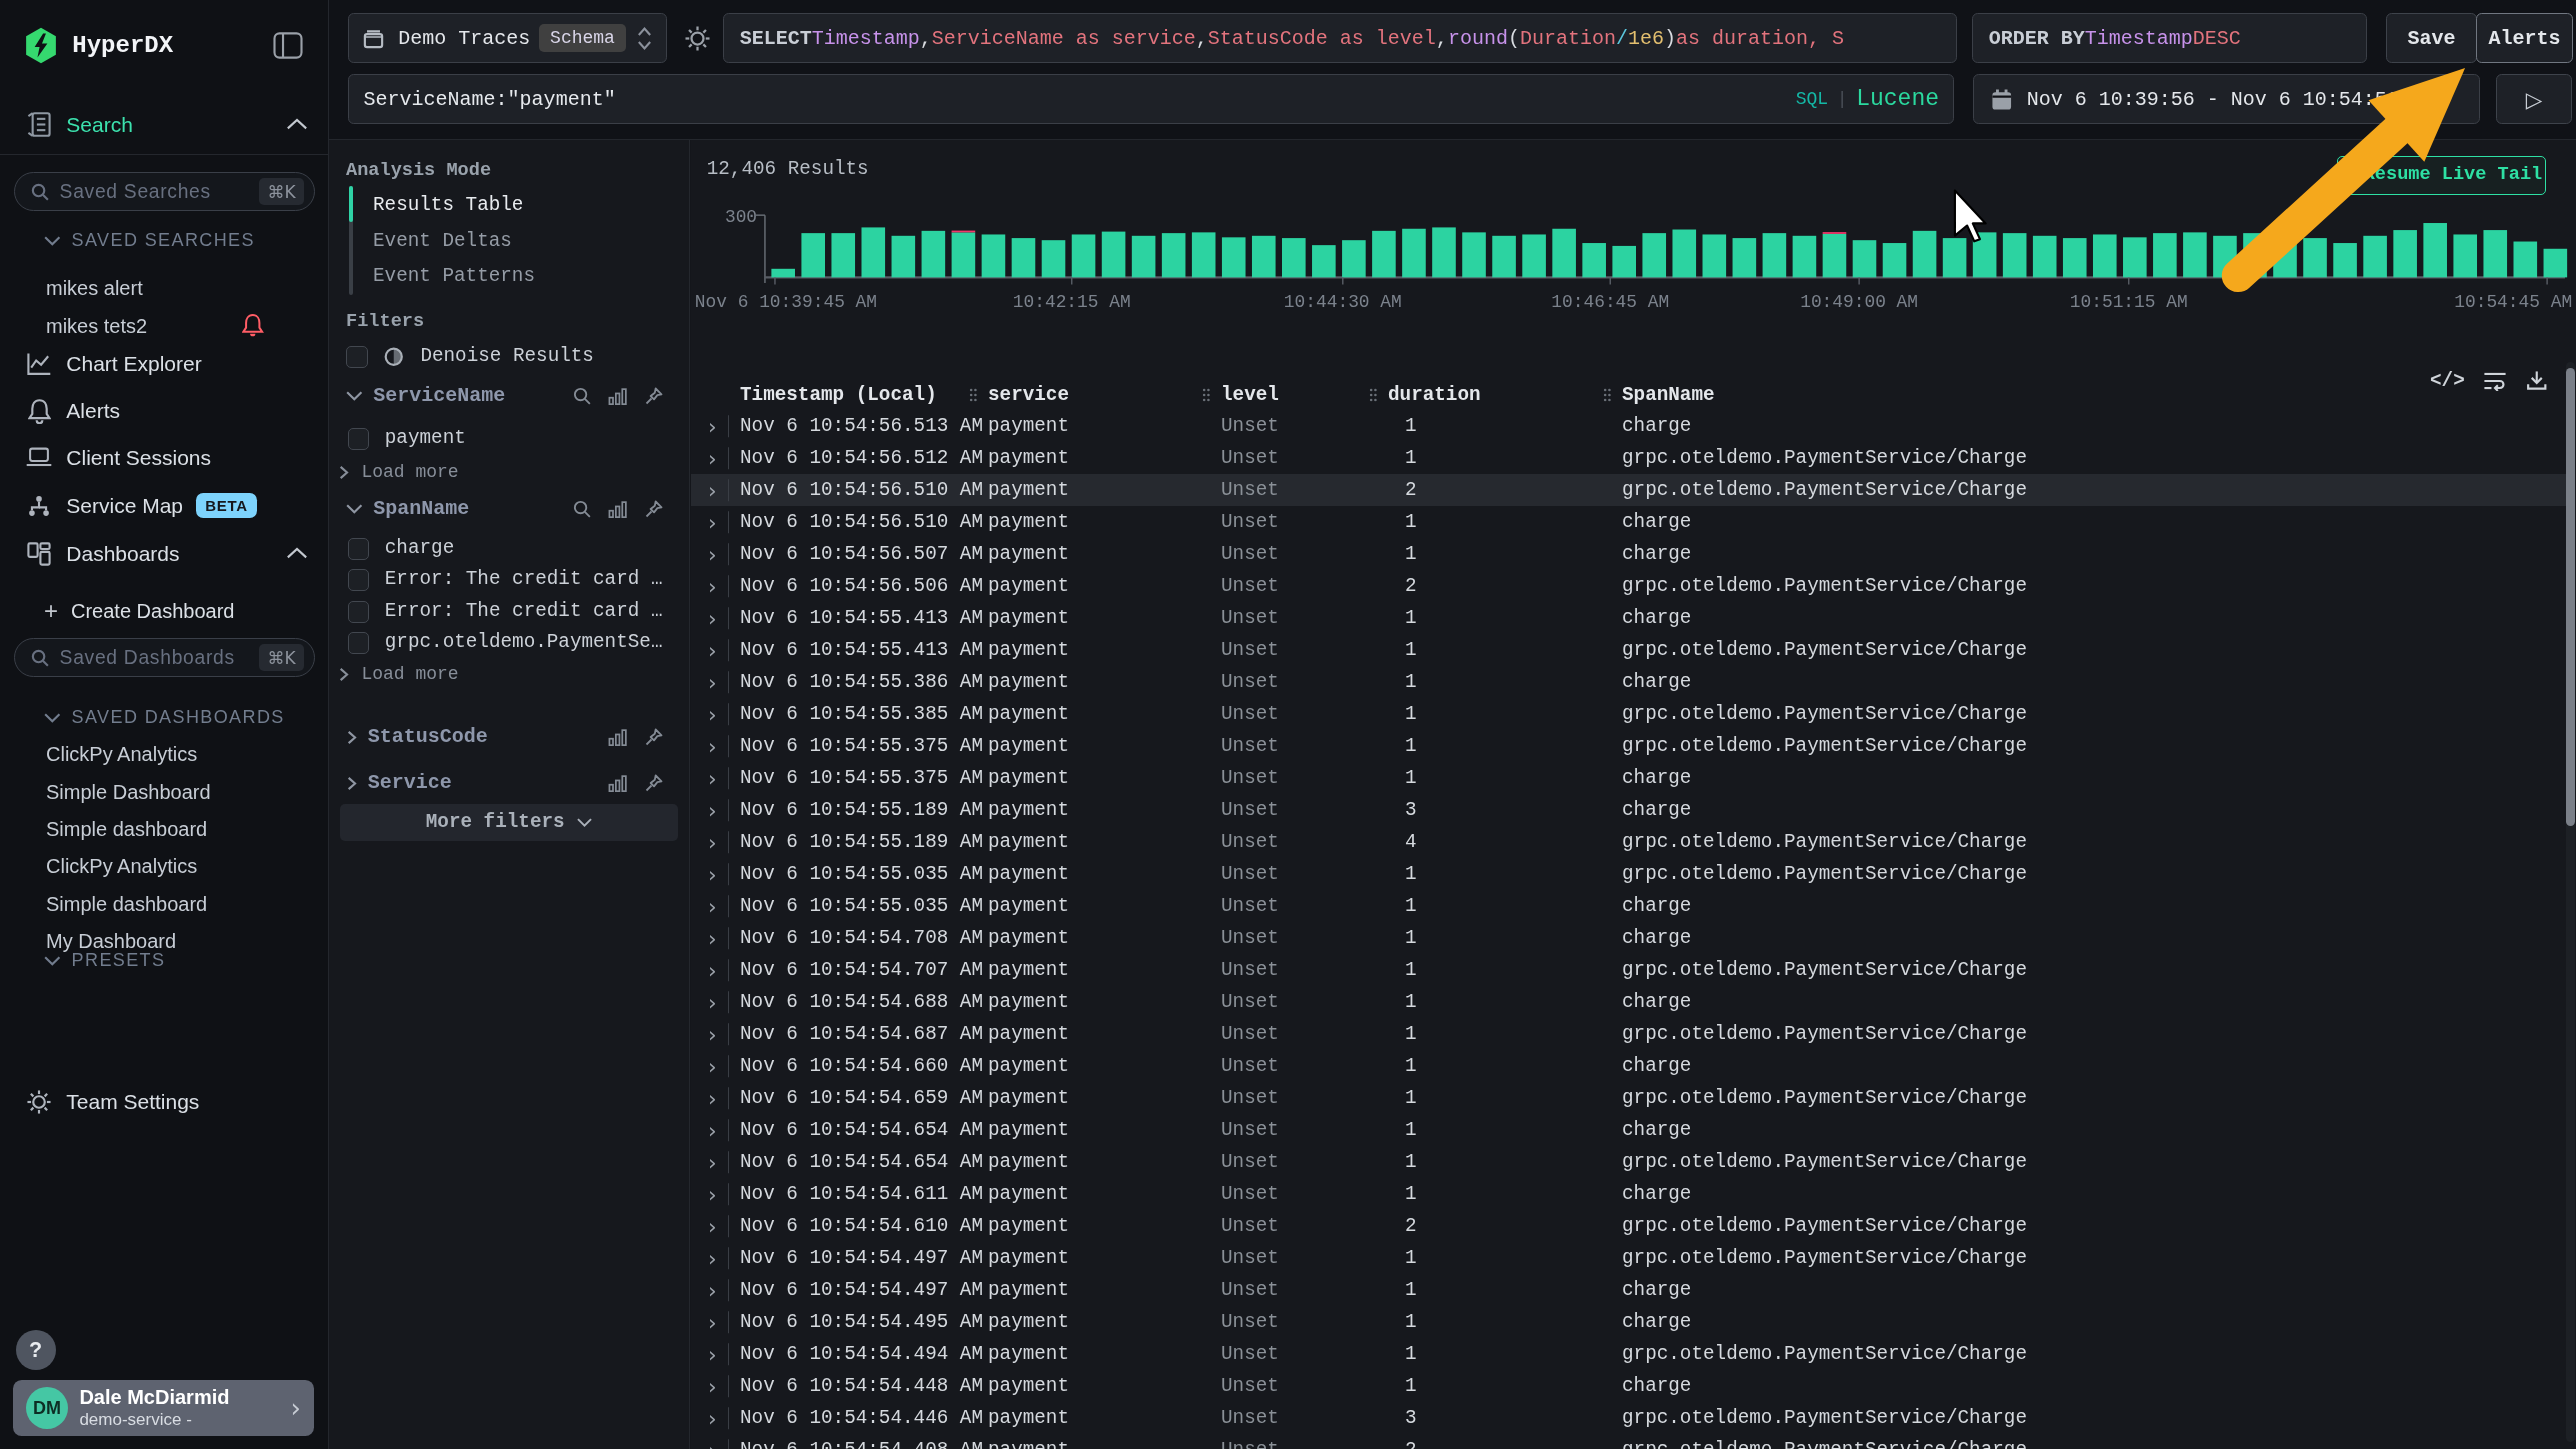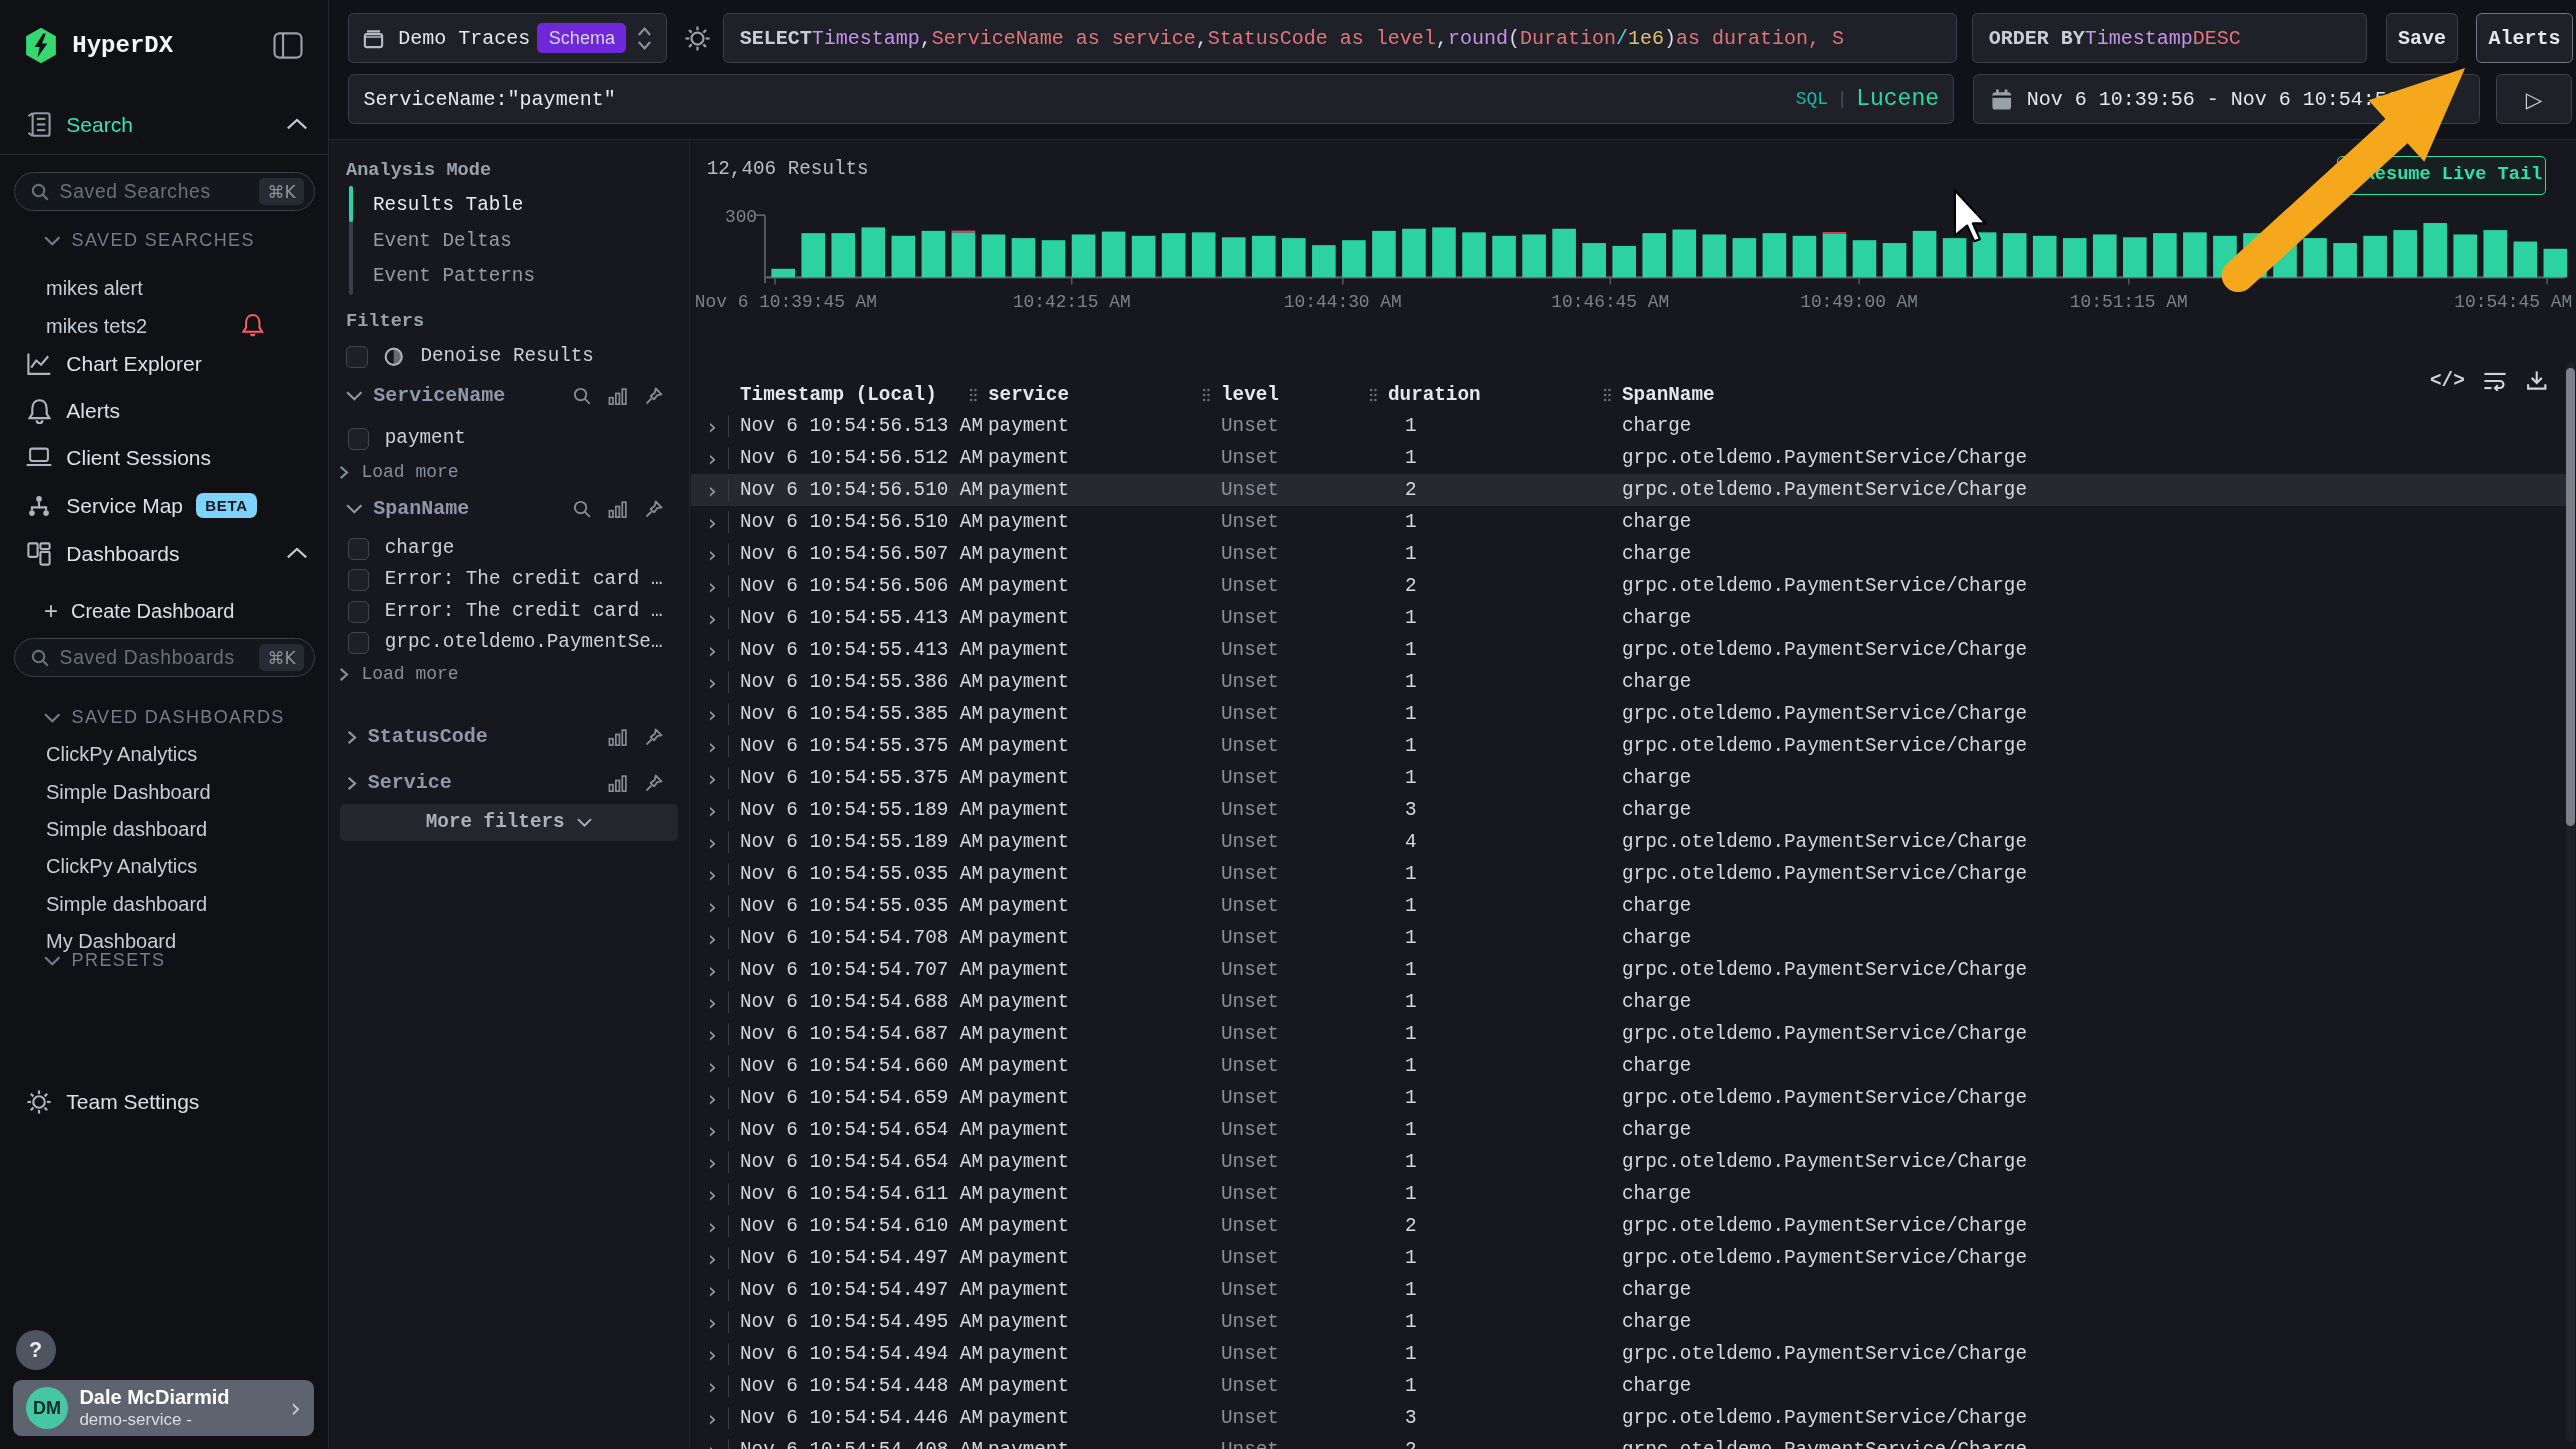--- a/index.html
+++ b/index.html
@@ -35,21 +35,21 @@
   .topbar{position:absolute;left:329px;top:0;width:2247px;height:140px;background:#101217;border-bottom:0.7px solid #24272d;}
   .inputbox{position:absolute;background:#1e2127;border:0.7px solid #3b3f47;border-radius:5.7px;display:flex;align-items:center;white-space:nowrap;overflow:hidden;}
   .code{font-family:"Liberation Mono","DejaVu Sans Mono",monospace;font-size:20px;}
   .tk-kw{color:#c9ced6;font-weight:bold;}
   .tk-purple{color:#c792ea;}
   .tk-salmon{color:#e2737d;}
   .tk-cyan{color:#5bc6dc;}
   .tk-yellow{color:#e3bf6f;}
   .tk-plain{color:#d8dbe0;}
   .btn{position:absolute;background:#1e2127;border:0.7px solid #3e434b;border-radius:5.7px;display:flex;align-items:center;justify-content:center;font-family:"Liberation Mono","DejaVu Sans Mono",monospace;font-size:20px;font-weight:bold;color:#e4e7eb;}
-  .schema-badge{background:#6d28d9;color:#d9d5e8;border-radius:5px;padding:4.3px 11.4px;font-size:18px;font-family:Liberation Sans, sans-serif;}
+  .schema-badge{background:#404040;color:#d9d5e8;border-radius:5px;padding:4.3px 11.4px;font-size:18px;font-family:Liberation Mono, monospace;}
   .lang-sql{color:#14b8a6;font-size:18px;}
   .lang-div{color:#4a4f58;font-size:18px;margin:0 8.6px;}
   .lang-lucene{color:#2bd99f;font-size:23px;}
 
   
   .filters{position:absolute;left:329px;top:140px;width:361px;height:1309px;background:#16181d;border-right:0.7px solid #24272d;}
   .flabel{position:absolute;left:17px;font:bold 18.6px/1 "Liberation Mono","DejaVu Sans Mono",monospace;color:#99a2ac;}
   .mode-item{position:absolute;left:44px;font:19.3px/1 "Liberation Mono","DejaVu Sans Mono",monospace;color:#959ca6;cursor:pointer;}
   .mode-item.active{color:#e8ebef;}
   .checkbox{width:21.5px;height:21.5px;border:1.4px solid #42474f;border-radius:5px;background:#1d2025;flex:none;}
@@ -316,21 +316,21 @@
       <span class="tk-plain">) </span>
       <span class="tk-salmon">as duration, S</span>
     </div>
 
   <div class="inputbox code" style="left:1643px;top:13px;width:395px;height:50px;padding:0 15.7px;" id="orderby-token-box">
       <span class="tk-kw">ORDER BY </span>
       <span class="tk-purple">Timestamp </span>
       <span class="tk-salmon">DESC</span>
     </div>
 
-  <div class="btn" style="left:2057px;top:13px;width:72px;height:50px;">
+  <div class="btn" style="left:2057px;top:13px;width:91px;height:50px;">
       <span>Save</span>
     </div>
   <div class="btn" style="left:2147px;top:13px;width:97px;height:50px;border-color:#71gray;border-color:#717781;">
       <span>Alerts</span>
     </div>
 
   <div class="inputbox" style="left:19.3px;top:74px;width:1606px;height:50px;padding:0 14.3px;">
     <span class="code" style="color:#e6e9ed;flex:1;">ServiceName:"payment"</span>
     <span class="code lang-sql">SQL</span>
     <span class="code lang-div">|</span>

